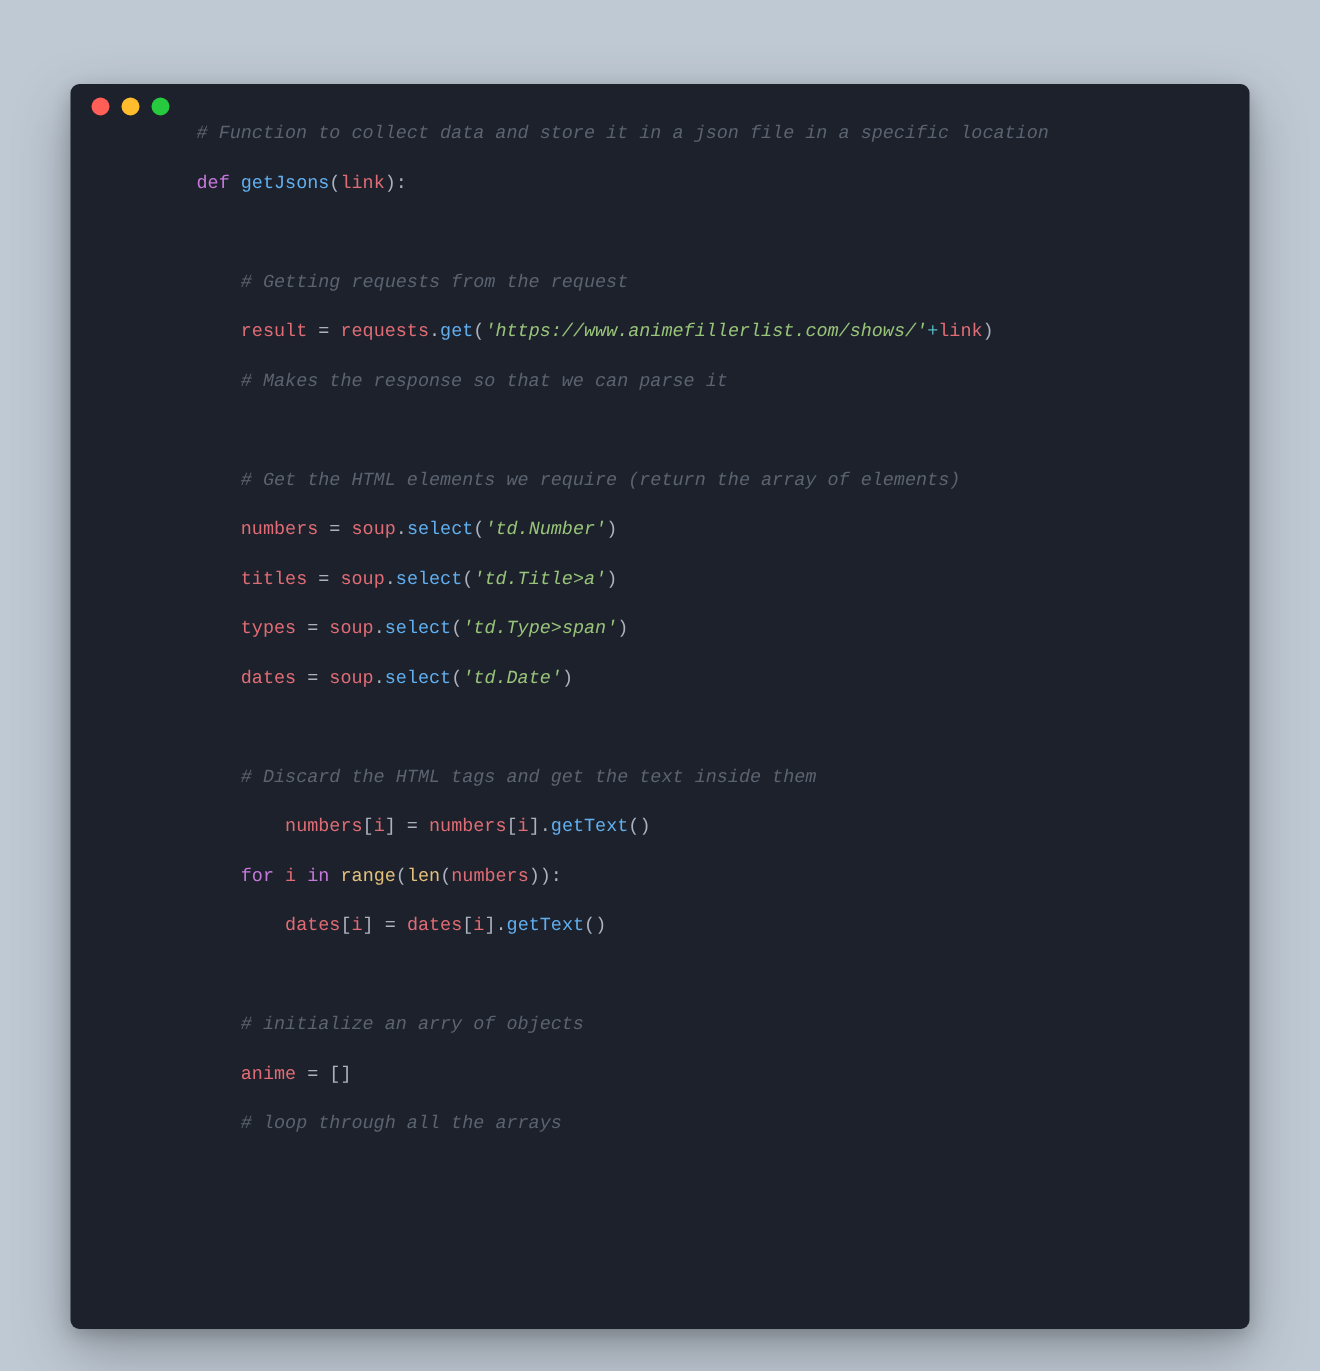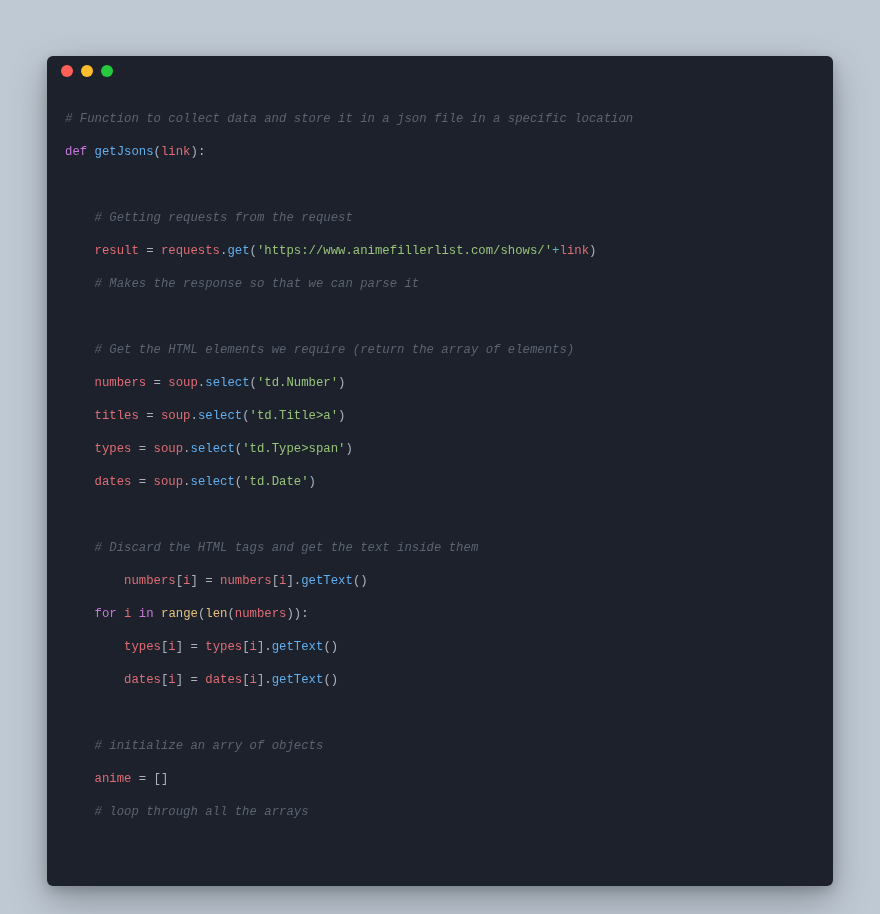--- a/index.html
+++ b/index.html
@@ -30,21 +30,21 @@
     justify-content:center;
   }
   .window {
     width: 786px;
     height: 830px;
     background: var(--bg-editor);
     border-radius: 6px;
     box-shadow: 0 14px 38px rgba(0,0,0,0.28), 0 4px 12px rgba(0,0,0,0.18);
     overflow:hidden;
     display:flex;
-    flex-direction:column;
+    flex-direction:row;
     margin-top:28px;
   }
   .titlebar {
     height: 30px;
     display:flex;
     align-items:center;
     padding-left:14px;
     gap:8px;
   }
   .dot { width:12px; height:12px; border-radius:50%; }
@@ -60,21 +60,21 @@
     white-space: pre;
     overflow:hidden;
   }
   .cmt { color: var(--c-comment); font-style: italic; }
   .kw  { color: var(--c-keyword); }
   .fn  { color: var(--c-funcdef); }
   .fc  { color: var(--c-funccall); }
   .vr  { color: var(--c-var); }
   .pl  { color: var(--c-plain); }
   .op  { color: var(--c-op); }
-  .st  { color: var(--c-string); }
+  .st  { color: var(--c-string); font-style: italic; }
   .bi  { color: var(--c-builtin); }
   .line { display:block; height:16.5px; }
 </style>
 </head>
 <body>
 
 <div class="window">
   <div class="titlebar">
     <div class="dot red"></div>
     <div class="dot yellow"></div>
@@ -90,21 +90,20 @@
 <span class="line"></span>
 <span class="line">    <span class="cmt"># Get the HTML elements we require (return the array of elements)</span></span>
 <span class="line">    <span class="vr">numbers</span><span class="pl"> = </span><span class="vr">soup</span><span class="pl">.</span><span class="fc">select</span><span class="pl">(</span><span class="st">'td.Number'</span><span class="pl">)</span></span>
 <span class="line">    <span class="vr">titles</span><span class="pl"> = </span><span class="vr">soup</span><span class="pl">.</span><span class="fc">select</span><span class="pl">(</span><span class="st">'td.Title&gt;a'</span><span class="pl">)</span></span>
 <span class="line">    <span class="vr">types</span><span class="pl"> = </span><span class="vr">soup</span><span class="pl">.</span><span class="fc">select</span><span class="pl">(</span><span class="st">'td.Type&gt;span'</span><span class="pl">)</span></span>
 <span class="line">    <span class="vr">dates</span><span class="pl"> = </span><span class="vr">soup</span><span class="pl">.</span><span class="fc">select</span><span class="pl">(</span><span class="st">'td.Date'</span><span class="pl">)</span></span>
 <span class="line"></span>
 <span class="line">    <span class="cmt"># Discard the HTML tags and get the text inside them</span></span>
 <span class="line">        <span class="vr">numbers</span><span class="pl">[</span><span class="vr">i</span><span class="pl">] = </span><span class="vr">numbers</span><span class="pl">[</span><span class="vr">i</span><span class="pl">].</span><span class="fc">getText</span><span class="pl">()</span></span>
 <span class="line">    <span class="kw">for</span> <span class="vr">i</span> <span class="kw">in</span> <span class="bi">range</span><span class="pl">(</span><span class="bi">len</span><span class="pl">(</span><span class="vr">numbers</span><span class="pl">)):</span></span>
-<span class="line">        <span class="vr">types</span><span class="pl">[</span><span class="vr">i</span><span class="pl">] = </span><span class="vr">types</span><span class="pl">[</span><span class="vr">i</span><span class="pl">].</span><span class="fc">getText</span><span class="pl">()</span></span>
 <span class="line">        <span class="vr">dates</span><span class="pl">[</span><span class="vr">i</span><span class="pl">] = </span><span class="vr">dates</span><span class="pl">[</span><span class="vr">i</span><span class="pl">].</span><span class="fc">getText</span><span class="pl">()</span></span>
 <span class="line"></span>
 <span class="line">    <span class="cmt"># initialize an arry of objects</span></span>
 <span class="line">    <span class="vr">anime</span><span class="pl"> = []</span></span>
 <span class="line">    <span class="cmt"># loop through all the arrays</span></span>
 
 
 
 
 

